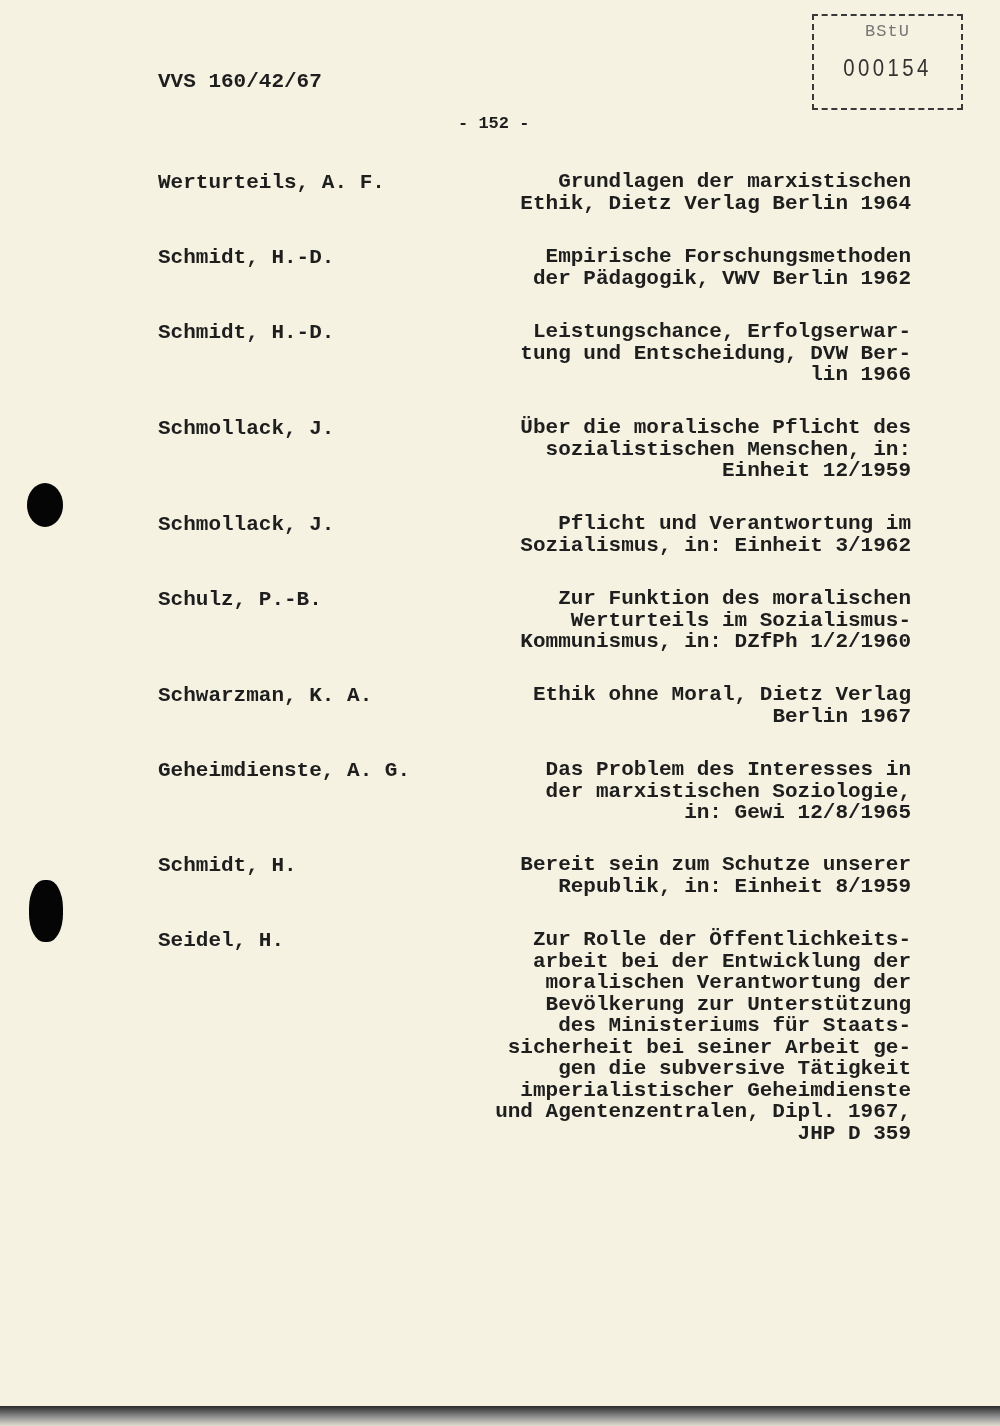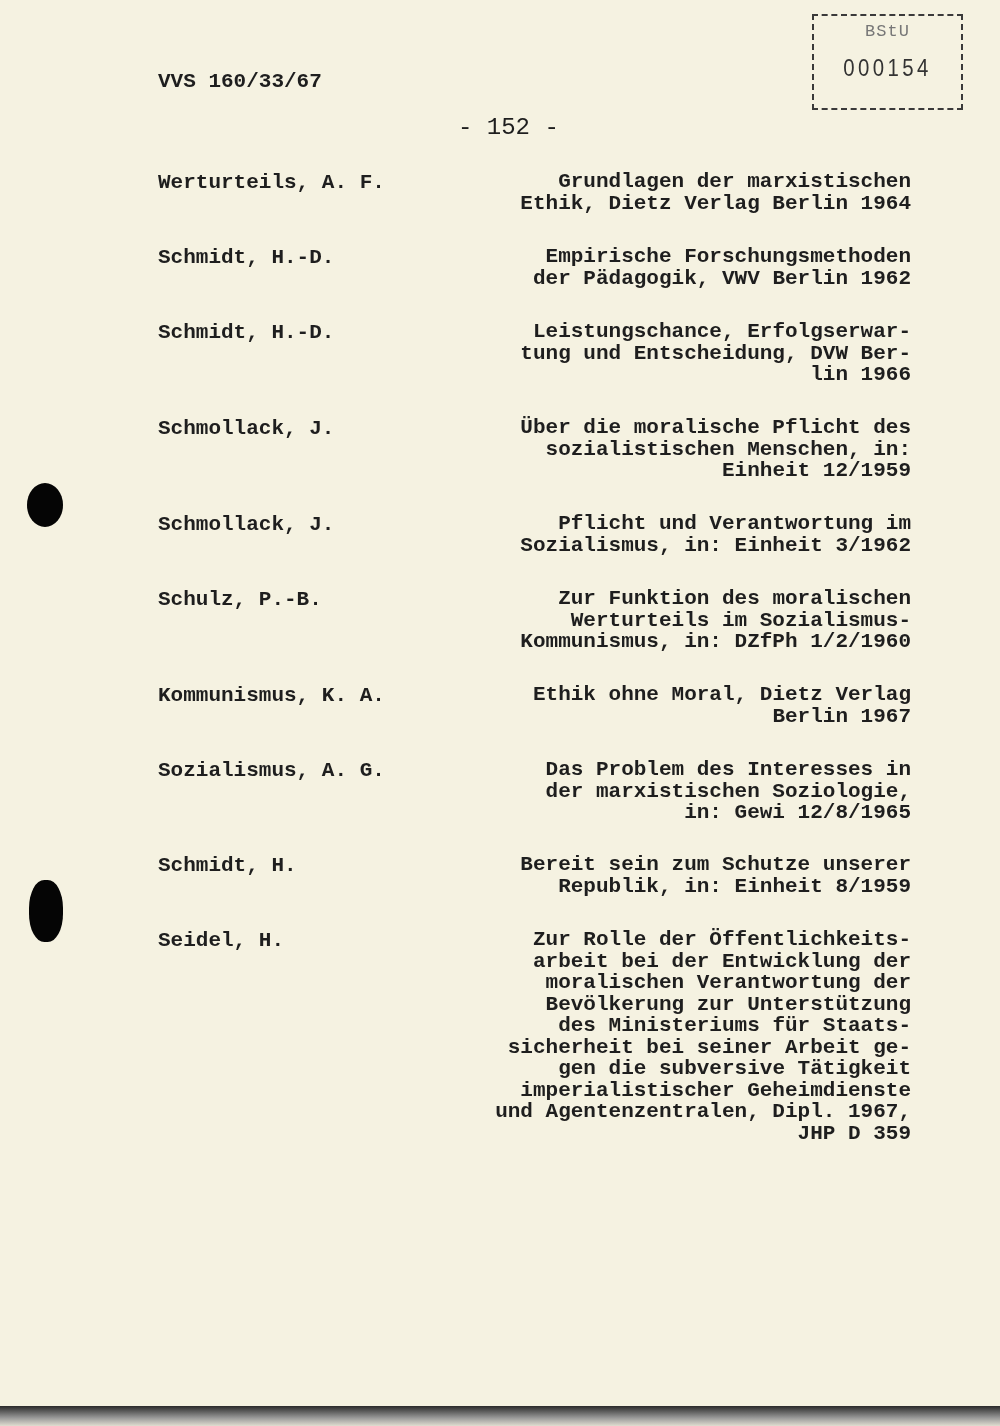--- a/index.html
+++ b/index.html
@@ -18,21 +18,21 @@
     position: absolute; left: 0; right: 0; top: 6px; text-align: center;
     font-family: Liberation Mono, monospace; font-size: 17px; color: #777;
     letter-spacing: 1px;
   }
   .stamp-num {
     position: absolute; left: 0; right: 0; top: 38px; text-align: center;
     font-family: "Liberation Sans", sans-serif; font-size: 24px; color: #333;
     letter-spacing: 4px; transform: scaleX(0.85);
   }
   .ref { position: absolute; left: 158px; top: 70px; font-size: 21px; font-weight: bold; }
-  .pageno { position: absolute; left: 458px; top: 114px; font-size: 24px; font-weight: normal; }
+  .pageno { position: absolute; left: 458px; top: 114px; font-size: 17px; font-weight: bold; }
   .entry { position: absolute; left: 0; width: 1000px; }
   .author { position: absolute; left: 158px; top: 0; font-size: 21px; font-weight: bold; white-space: pre; }
   .title {
     position: absolute; left: 471px; top: 0; width: 440px; font-size: 21px; font-weight: bold;
     line-height: 21.5px; white-space: pre-line; text-align: right;
   }
   .hole { position: absolute; background: #050505; border-radius: 50%; }
   .bottom-edge {
     position: absolute; left: 0; right: 0; top: 1406px; height: 20px;
     background: linear-gradient(#2a2a2a, #9a9a9a 60%, #e0ddd0);
@@ -40,21 +40,21 @@
 </style>
 </head>
 <body>
 
 <div class="page">
   <div class="stamp">
     <div class="stamp-org">BStU</div>
     <div class="stamp-num">000154</div>
   </div>
 
-  <div class="ref">VVS 160/33/67</div>
+  <div class="ref">VVS 160/42/67</div>
   <div class="pageno">- 152 -</div>
 
   <div class="entry" style="top:171px">
     <div class="author">Werturteils, A. F.</div>
     <div class="title">Grundlagen der marxistischen
 Ethik, Dietz Verlag Berlin 1964</div>
   </div>
   <div class="entry" style="top:246px">
     <div class="author">Schmidt, H.-D.</div>
     <div class="title">Empirische Forschungsmethoden
@@ -77,26 +77,26 @@
     <div class="title">Pflicht und Verantwortung im
 Sozialismus, in: Einheit 3/1962</div>
   </div>
   <div class="entry" style="top:588px">
     <div class="author">Schulz, P.-B.</div>
     <div class="title">Zur Funktion des moralischen
 Werturteils im Sozialismus-
 Kommunismus, in: DZfPh 1/2/1960</div>
   </div>
   <div class="entry" style="top:684px">
-    <div class="author">Kommunismus, K. A.</div>
+    <div class="author">Schwarzman, K. A.</div>
     <div class="title">Ethik ohne Moral, Dietz Verlag
 Berlin 1967</div>
   </div>
   <div class="entry" style="top:759px">
-    <div class="author">Sozialismus, A. G.</div>
+    <div class="author">Geheimdienste, A. G.</div>
     <div class="title">Das Problem des Interesses in
 der marxistischen Soziologie,
 in: Gewi 12/8/1965</div>
   </div>
   <div class="entry" style="top:854px">
     <div class="author">Schmidt, H.</div>
     <div class="title">Bereit sein zum Schutze unserer
 Republik, in: Einheit 8/1959</div>
   </div>
   <div class="entry" style="top:929px">

